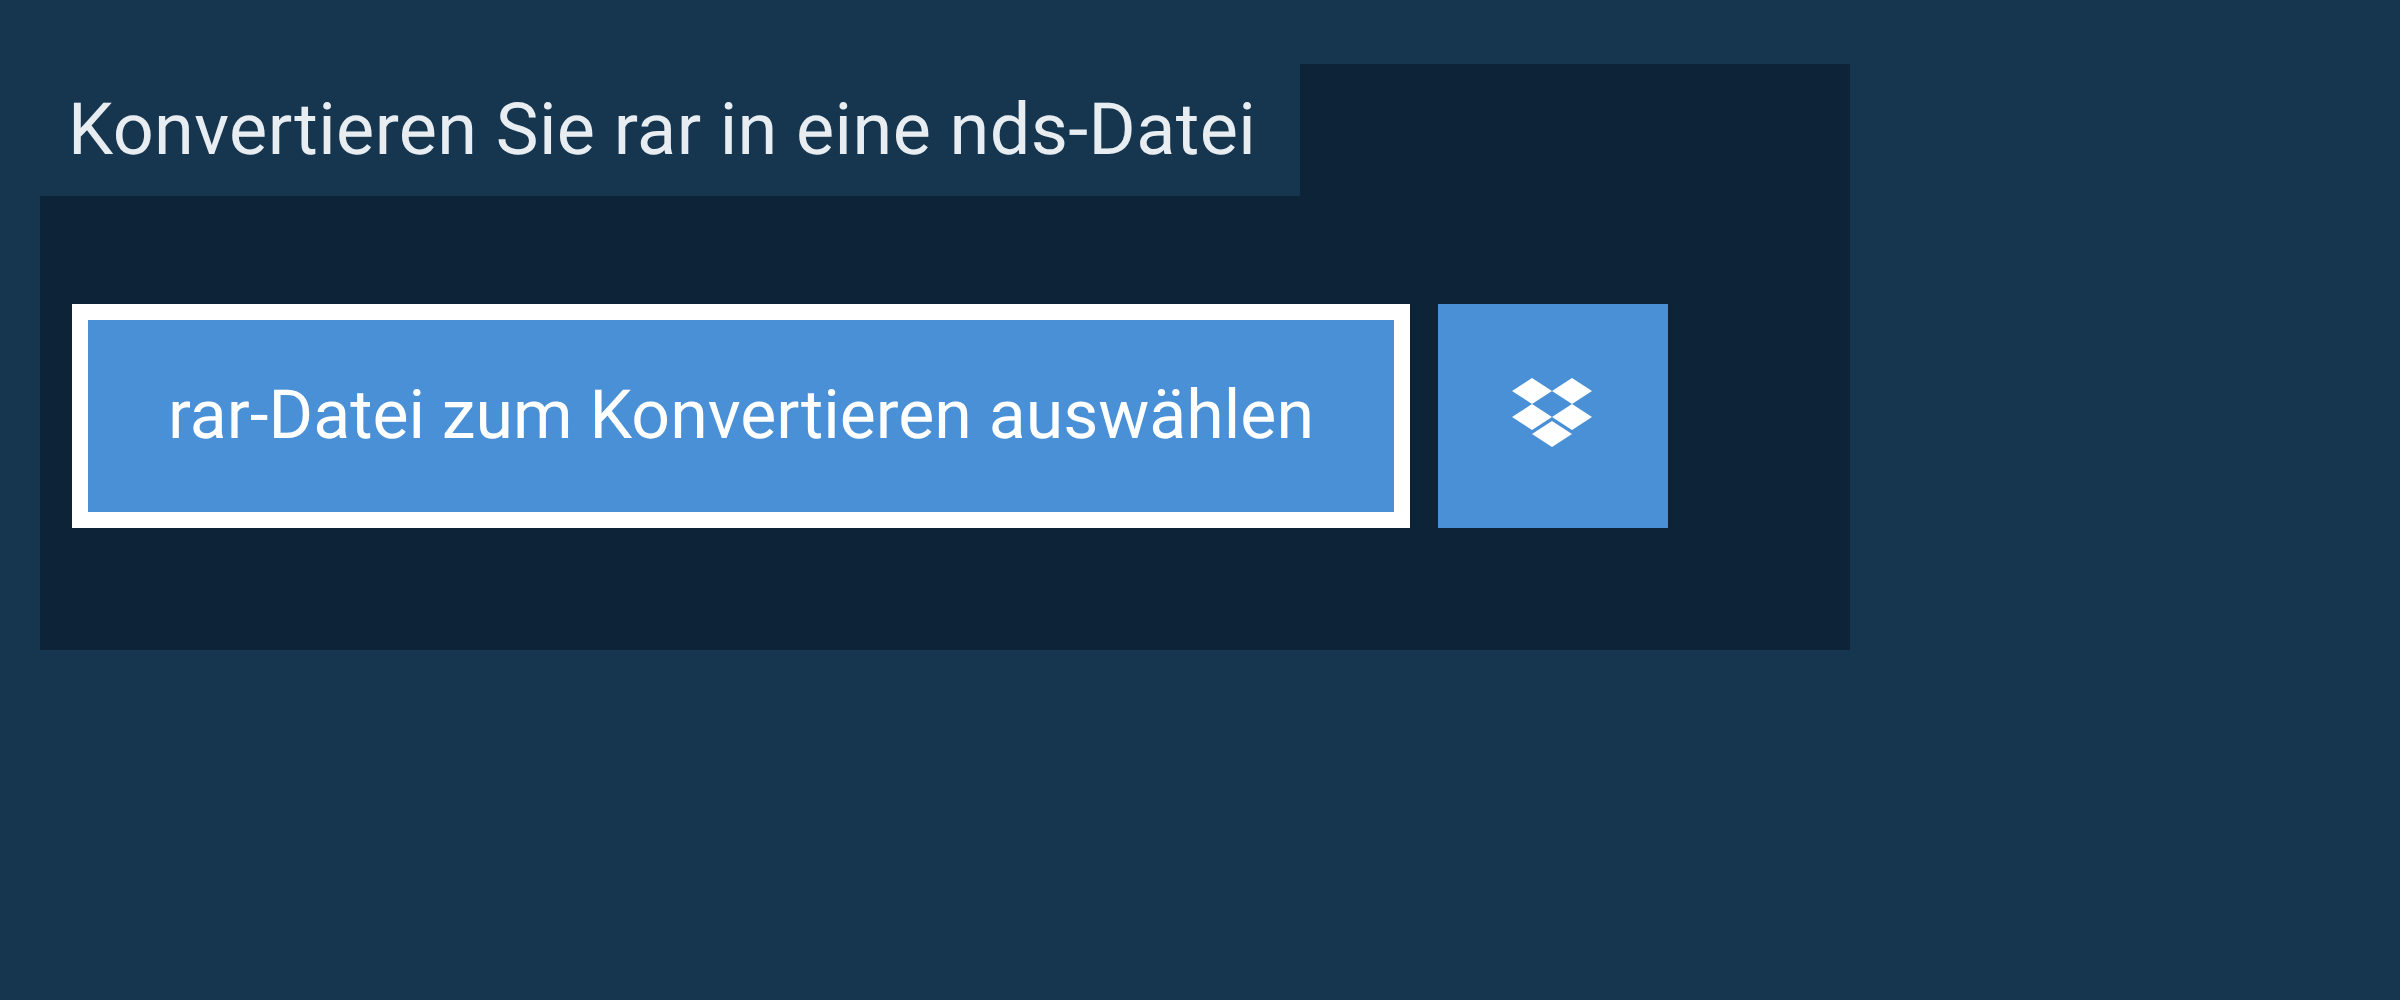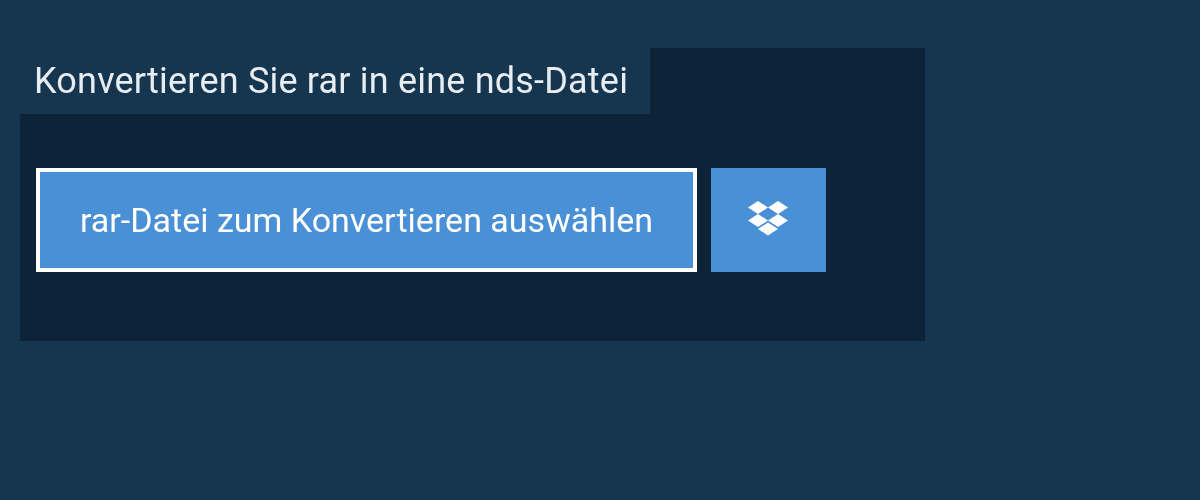--- a/index.html
+++ b/index.html
@@ -10,21 +10,21 @@
     body {
       width: 1200px;
       height: 500px;
       background-color: #16354f;
       font-family: -apple-system, BlinkMacSystemFont, "Segoe UI", Roboto, Helvetica, Arial, sans-serif;
       overflow: hidden;
     }
     .panel {
       position: absolute;
       left: 20px;
-      top: 48px;
+      top: 32px;
       width: 905px;
       height: 293px;
       background-color: #0d2438;
     }
     .title-bar {
       position: absolute;
       left: 0;
       top: 0;
       background-color: #16354f;
       padding: 12px 22px 12px 14px;
@@ -39,21 +39,21 @@
     .button-row {
       position: absolute;
       left: 16px;
       top: 120px;
       display: flex;
       gap: 14px;
       align-items: stretch;
     }
     .select-button {
       background-color: #4990d6;
-      border: 4px solid #ffffff;
+      border: 8px solid #ffffff;
       display: flex;
       align-items: center;
       justify-content: center;
       padding: 28px 40px;
       cursor: pointer;
     }
     .select-button-text {
       color: #ffffff;
       font-size: 34px;
       font-weight: 400;

